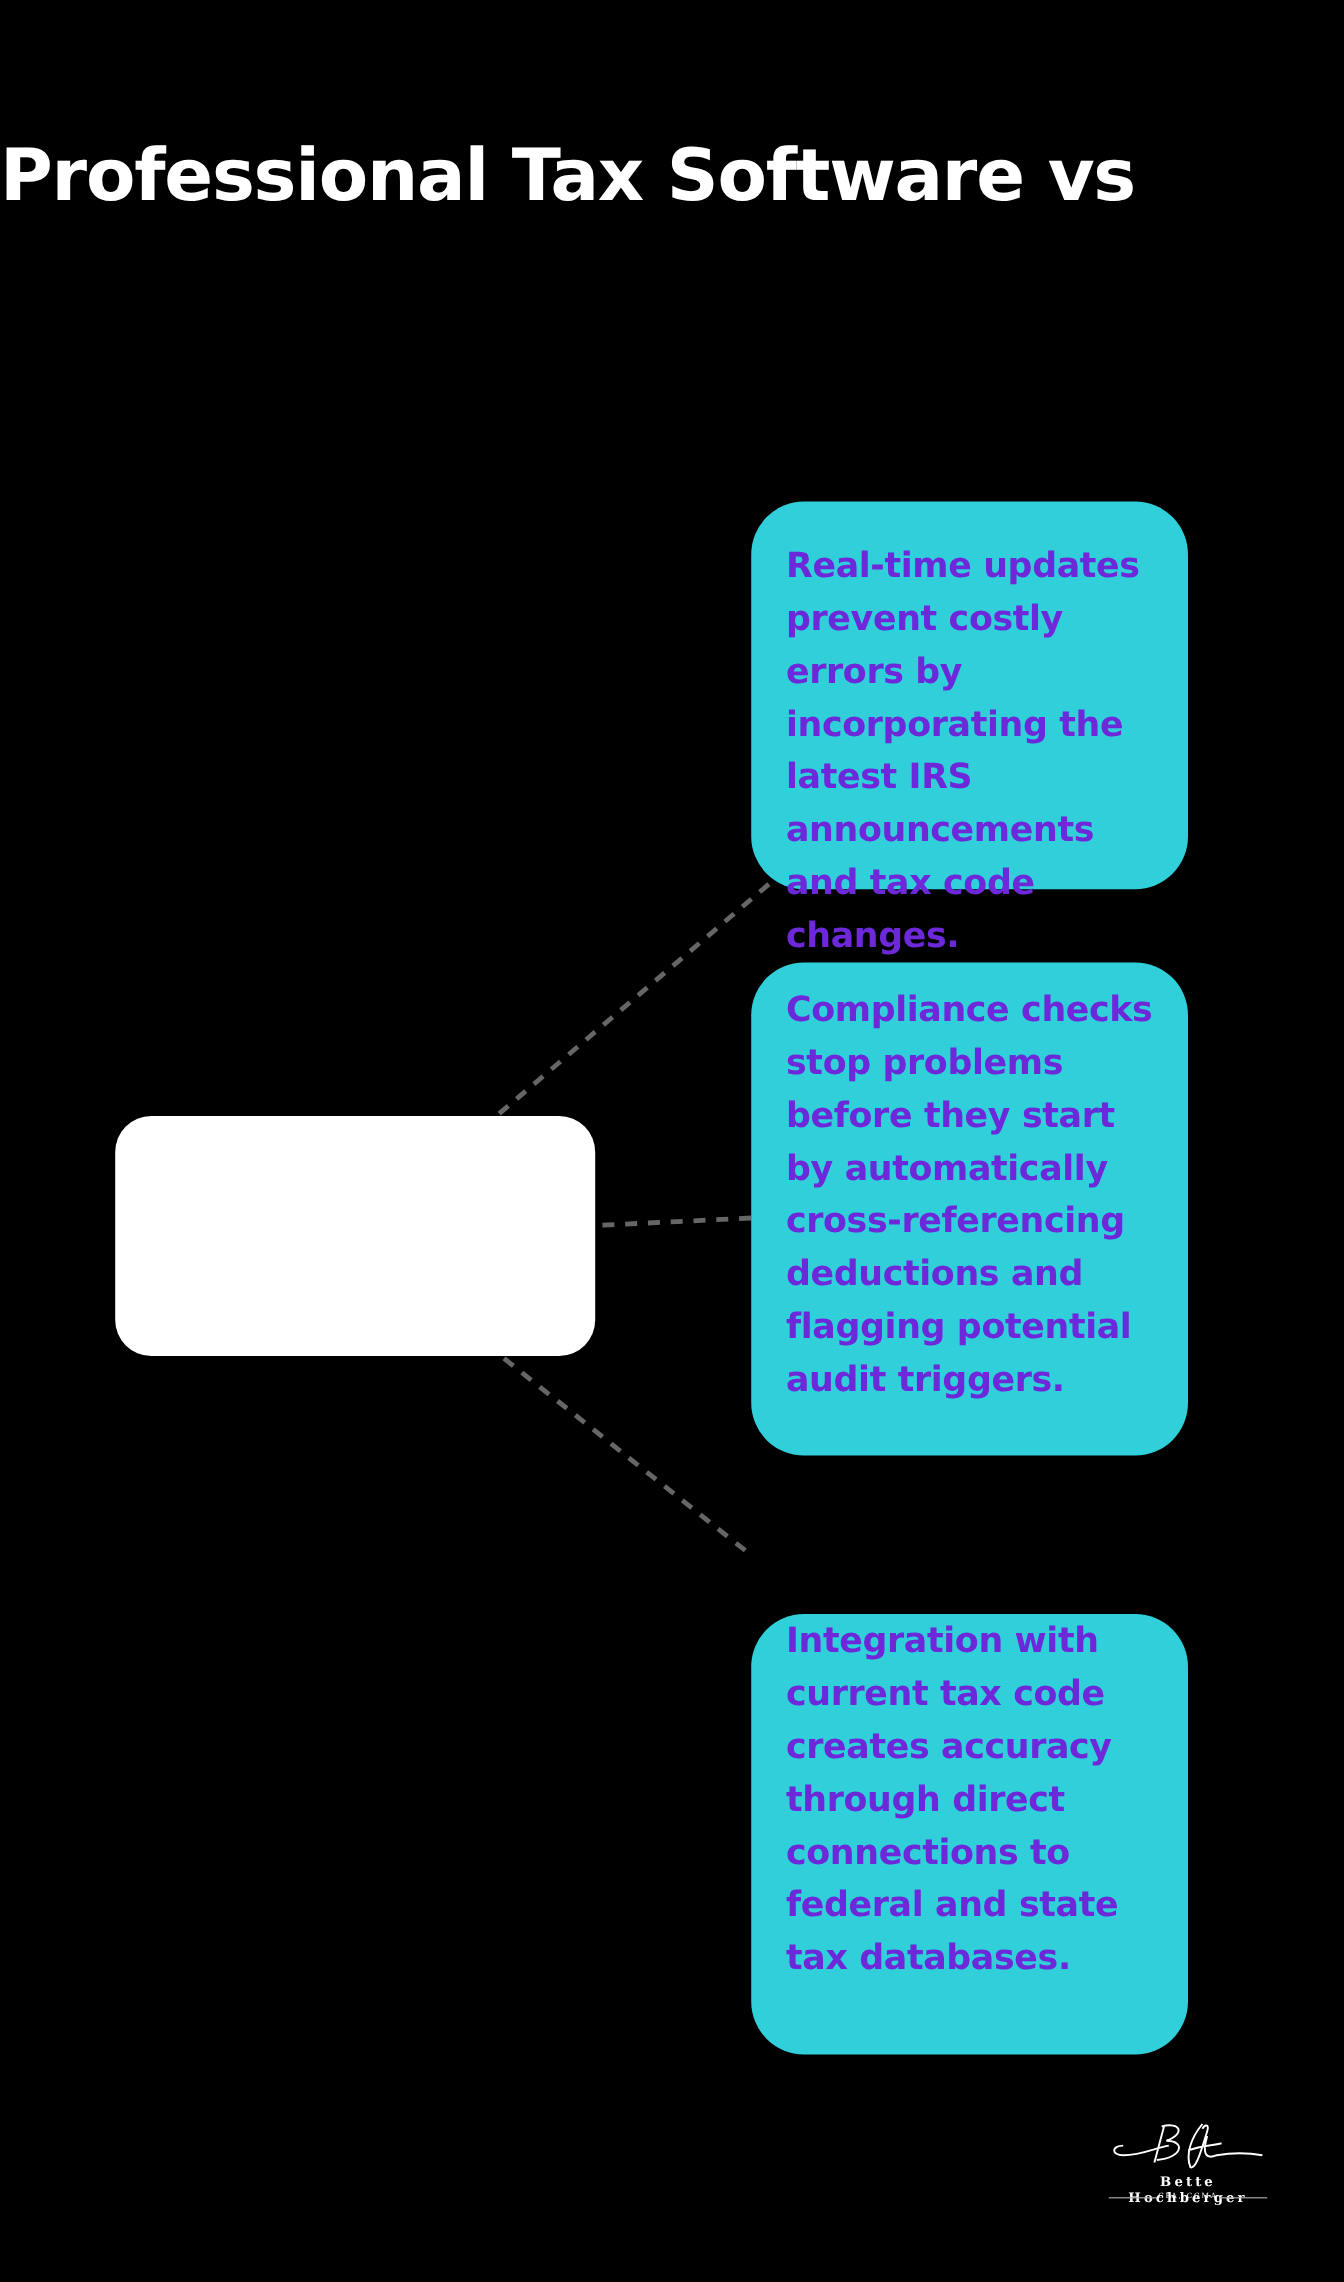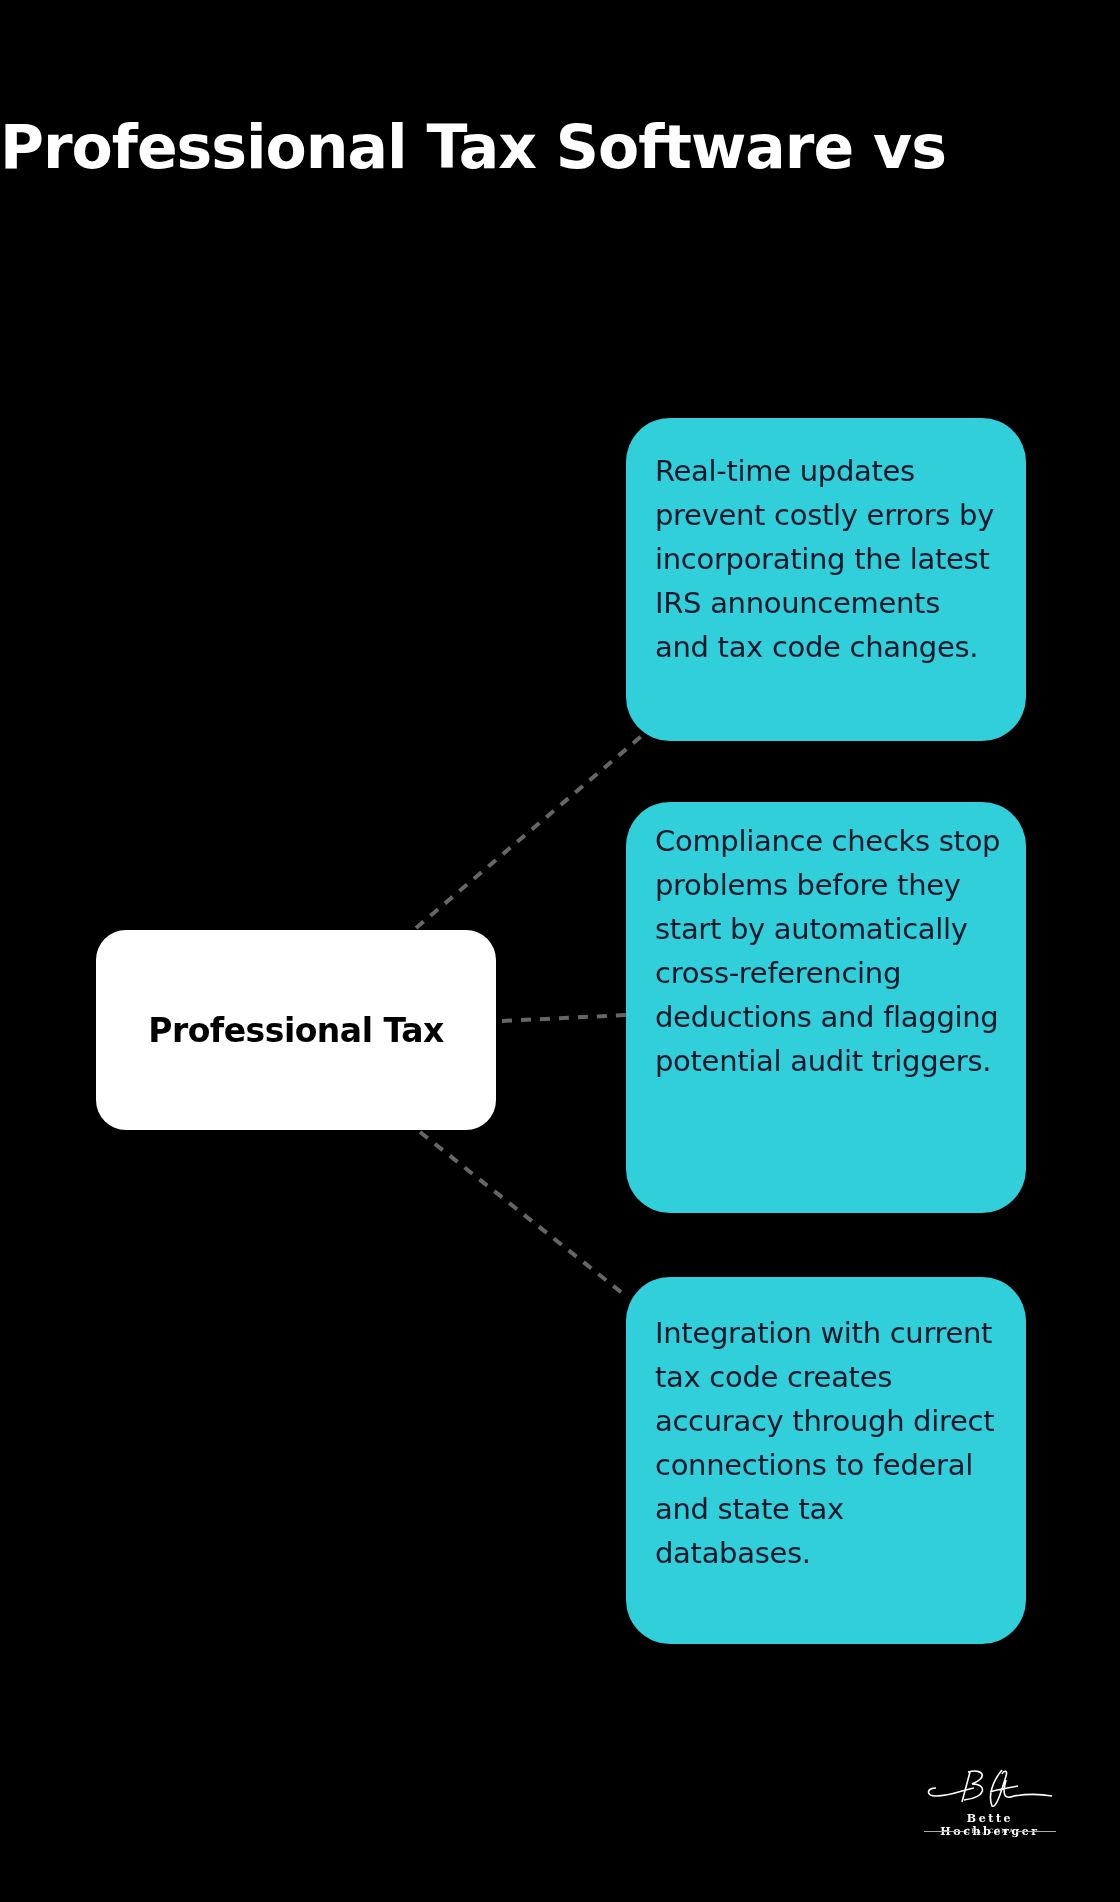--- a/index.html
+++ b/index.html
@@ -11,24 +11,24 @@
     }
     .title .line { display: block; }
     svg.connectors { position: absolute; left: 0; top: 0; }
     .center-box {
       position: absolute; left: 96px; top: 930px; width: 400px; height: 200px;
       background: #fff; border-radius: 30px;
       display: flex; align-items: center; justify-content: center; text-align: center;
       color: #000; font-weight: bold; font-size: 33px; line-height: 47px; letter-spacing: -0.5px;
     }
     .card {
-      position: absolute; left: 626px; width: 400px;
+      position: absolute; left: 626px; width: 364px;
       background: #31cfda; border-radius: 44px;
       box-sizing: border-box; padding: 0 24px 0 29px;
-      color: #0f172a; font-size: 29px; line-height: 44px; letter-spacing: -0.3px;
+      color: #6d28d9; font-size: 29px; line-height: 44px; letter-spacing: -0.3px; font-weight: bold;
     }
     .card .text { display: block; }
     .logo { position: absolute; left: 922px; top: 1766px; width: 136px; height: 74px; color: #fff; text-align: center; }
     .logo .name { position: absolute; left: 0; top: 46px; width: 136px; font-family: "DejaVu Serif", serif; font-size: 11px; letter-spacing: 2.6px; font-weight: bold; }
     .logo .cred { position: absolute; left: 0; top: 61px; width: 136px; font-family: "DejaVu Serif", serif; font-size: 6px; letter-spacing: 1.5px; }
     .logo .rule { position: absolute; top: 65px; height: 1px; background: #aaa; width: 40px; }
   </style>
 </head>
 <body>
 
@@ -37,33 +37,32 @@
 </div>
 
 <svg class="connectors" width="1120" height="1902">
   <line x1="416" y1="928" x2="644" y2="734" stroke="#666666" stroke-width="4" stroke-dasharray="10 9"></line>
   <line x1="502" y1="1021" x2="626" y2="1015" stroke="#666666" stroke-width="4" stroke-dasharray="10 9"></line>
   <line x1="420" y1="1132" x2="626" y2="1296" stroke="#666666" stroke-width="4" stroke-dasharray="10 9"></line>
 </svg>
 
 <div class="center-box">
   <div>
-    <span style="display:block">Professional Tax</span>
   </div>
 </div>
 
 <div class="card" style="top:418px; height:323px; padding-top:31px;">
   <span class="text">Real-time updates prevent costly errors by incorporating the latest IRS announcements and tax code changes.</span>
 </div>
 
 <div class="card" style="top:802px; height:411px; padding-top:17px;">
   <span class="text">Compliance checks stop problems before they start by automatically cross-referencing deductions and flagging potential audit triggers.</span>
 </div>
 
-<div class="card" style="top:1277px; height:367px; padding-top:34px;">
+<div class="card" style="top:1345px; height:367px; ">
   <span class="text">Integration with current tax code creates accuracy through direct connections to federal and state tax databases.</span>
 </div>
 
 <div class="logo">
   <svg width="136" height="46" viewBox="0 0 136 46">
     <path d="M14 22 C4 22 4 30 14 30 C30 30 40 24 52 22" stroke="#fff" stroke-width="1.6" fill="none"></path>
     <path d="M48 6 L40 36 M46 6 C62 2 66 12 50 18 C66 18 64 32 42 34" stroke="#fff" stroke-width="1.6" fill="none"></path>
     <path d="M80 4 C70 16 66 30 70 40 C74 42 78 30 84 10 C86 4 82 4 80 8 M68 26 C80 22 88 22 96 20 M84 14 C80 28 82 34 92 30 C104 28 118 28 130 30" stroke="#fff" stroke-width="1.6" fill="none"></path>
   </svg>
   <span class="name">Bette Hochberger</span>

